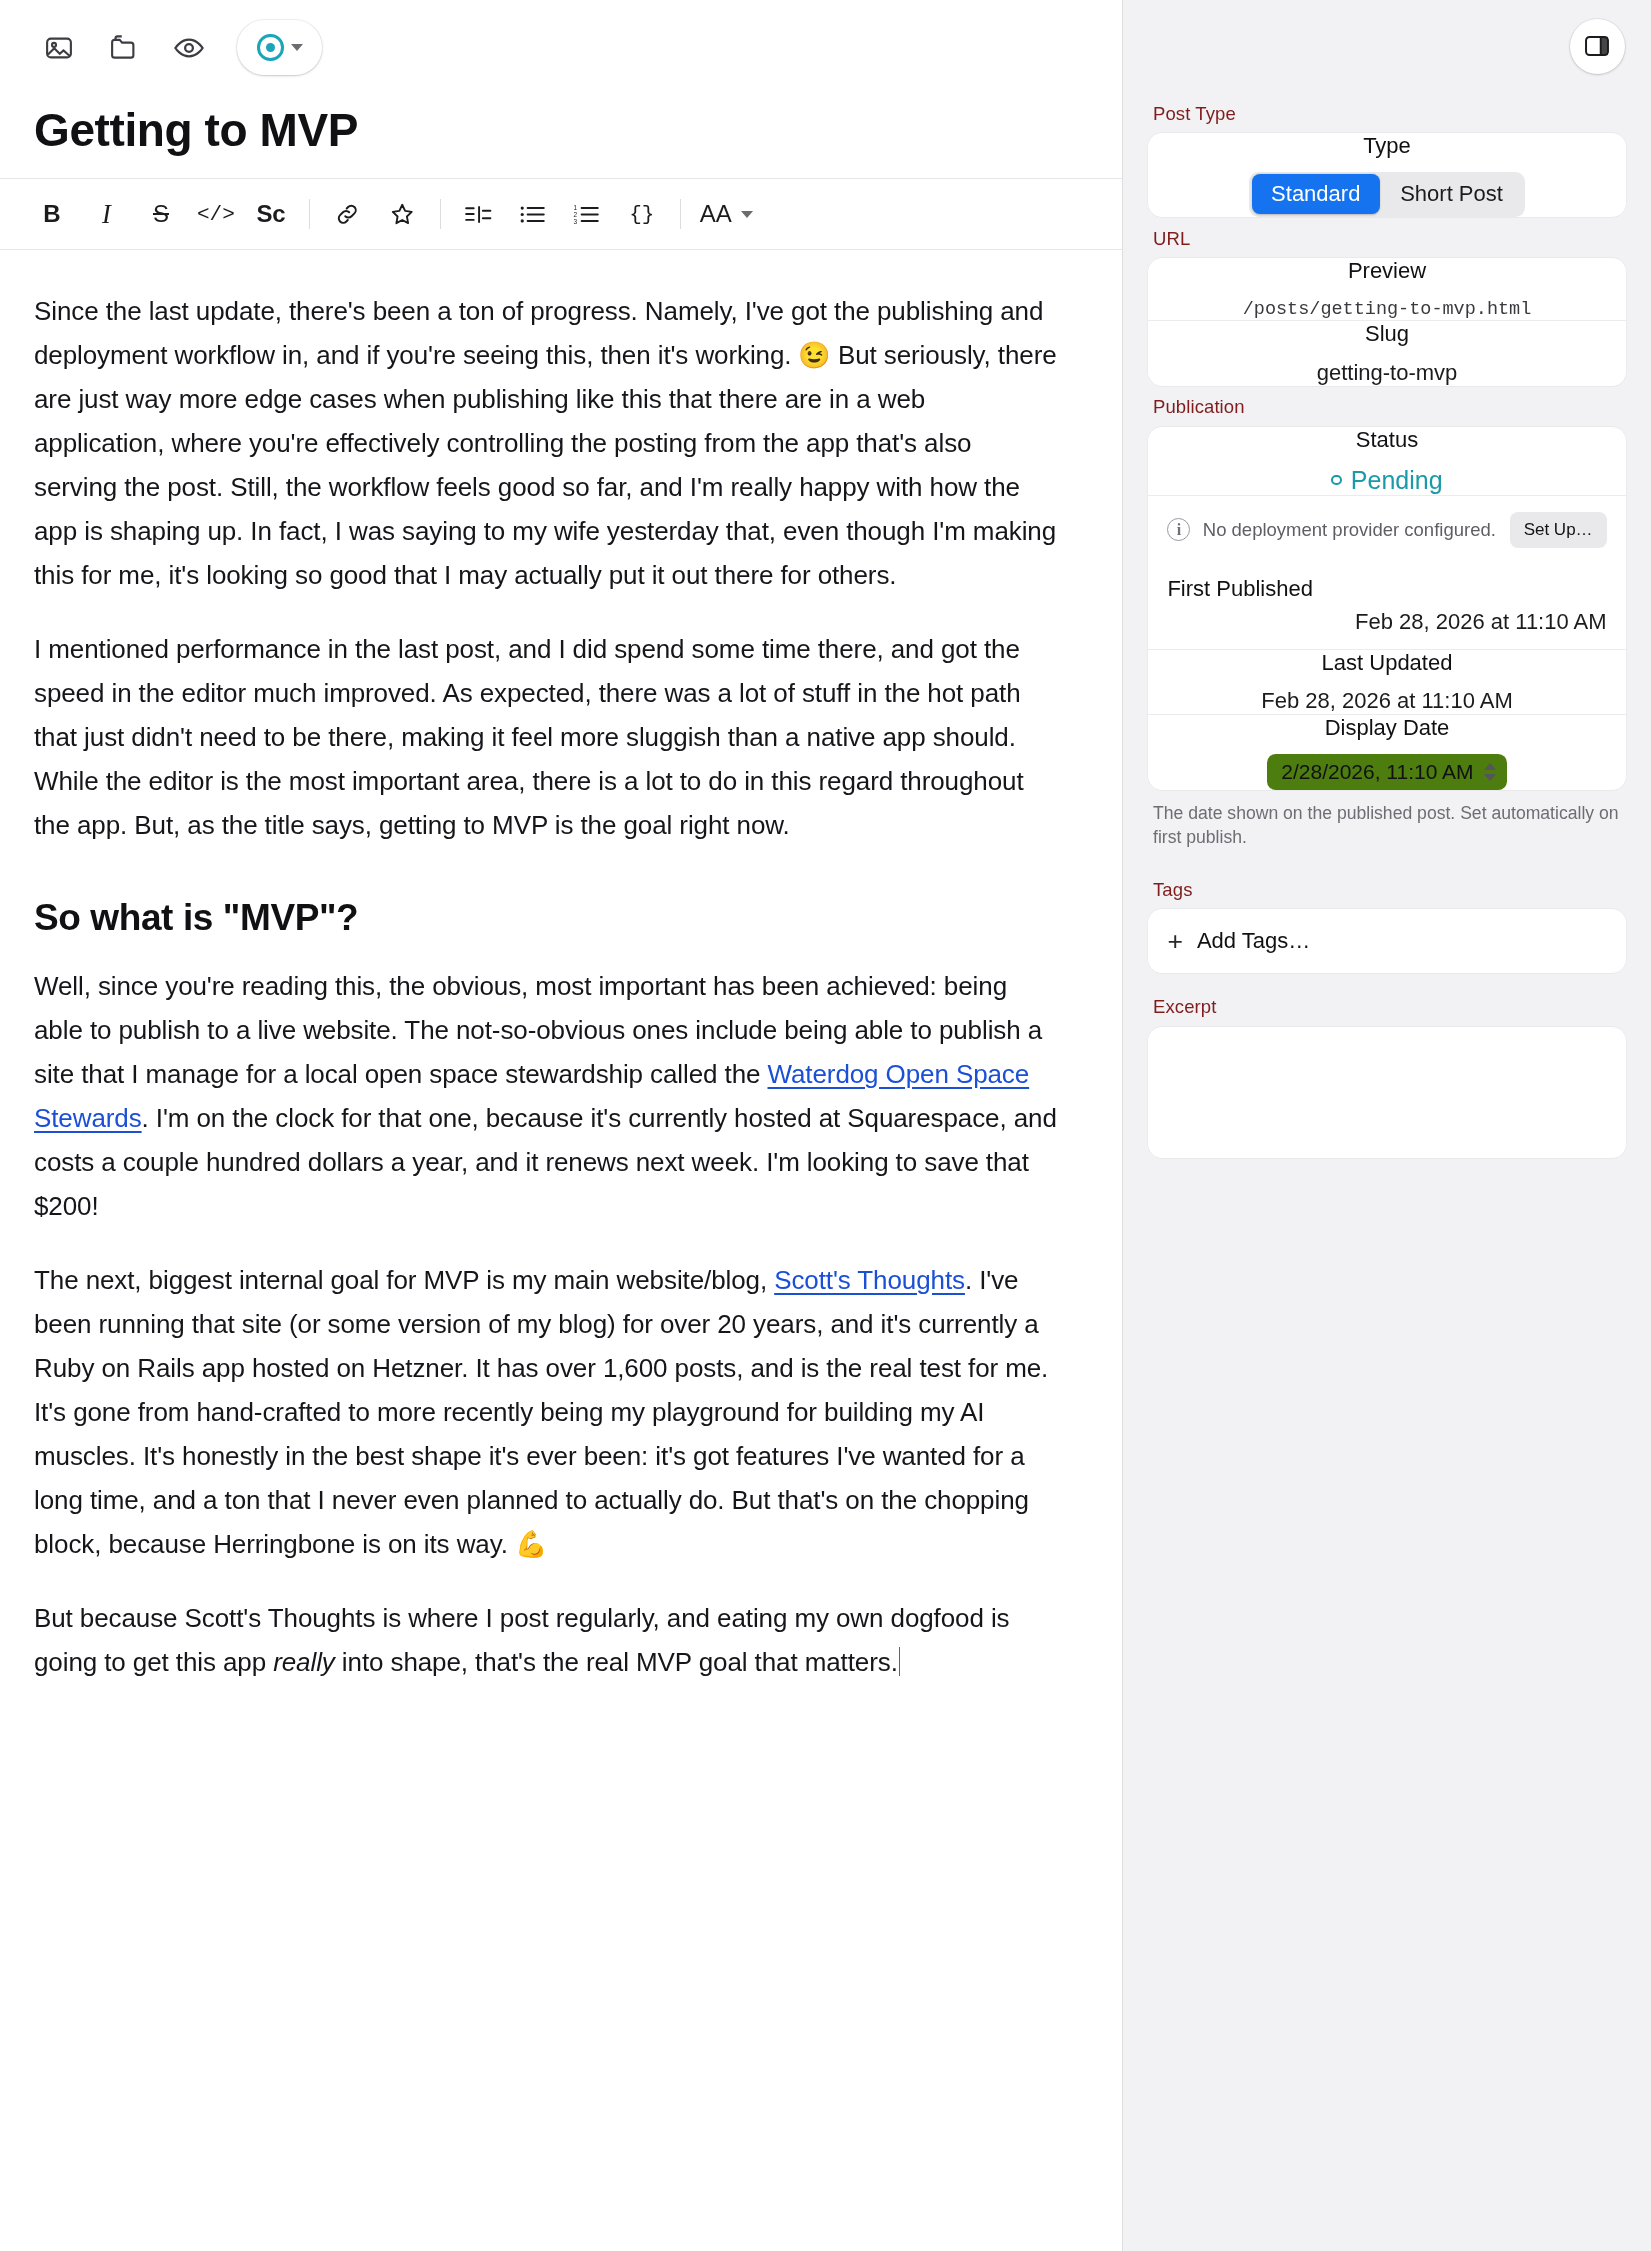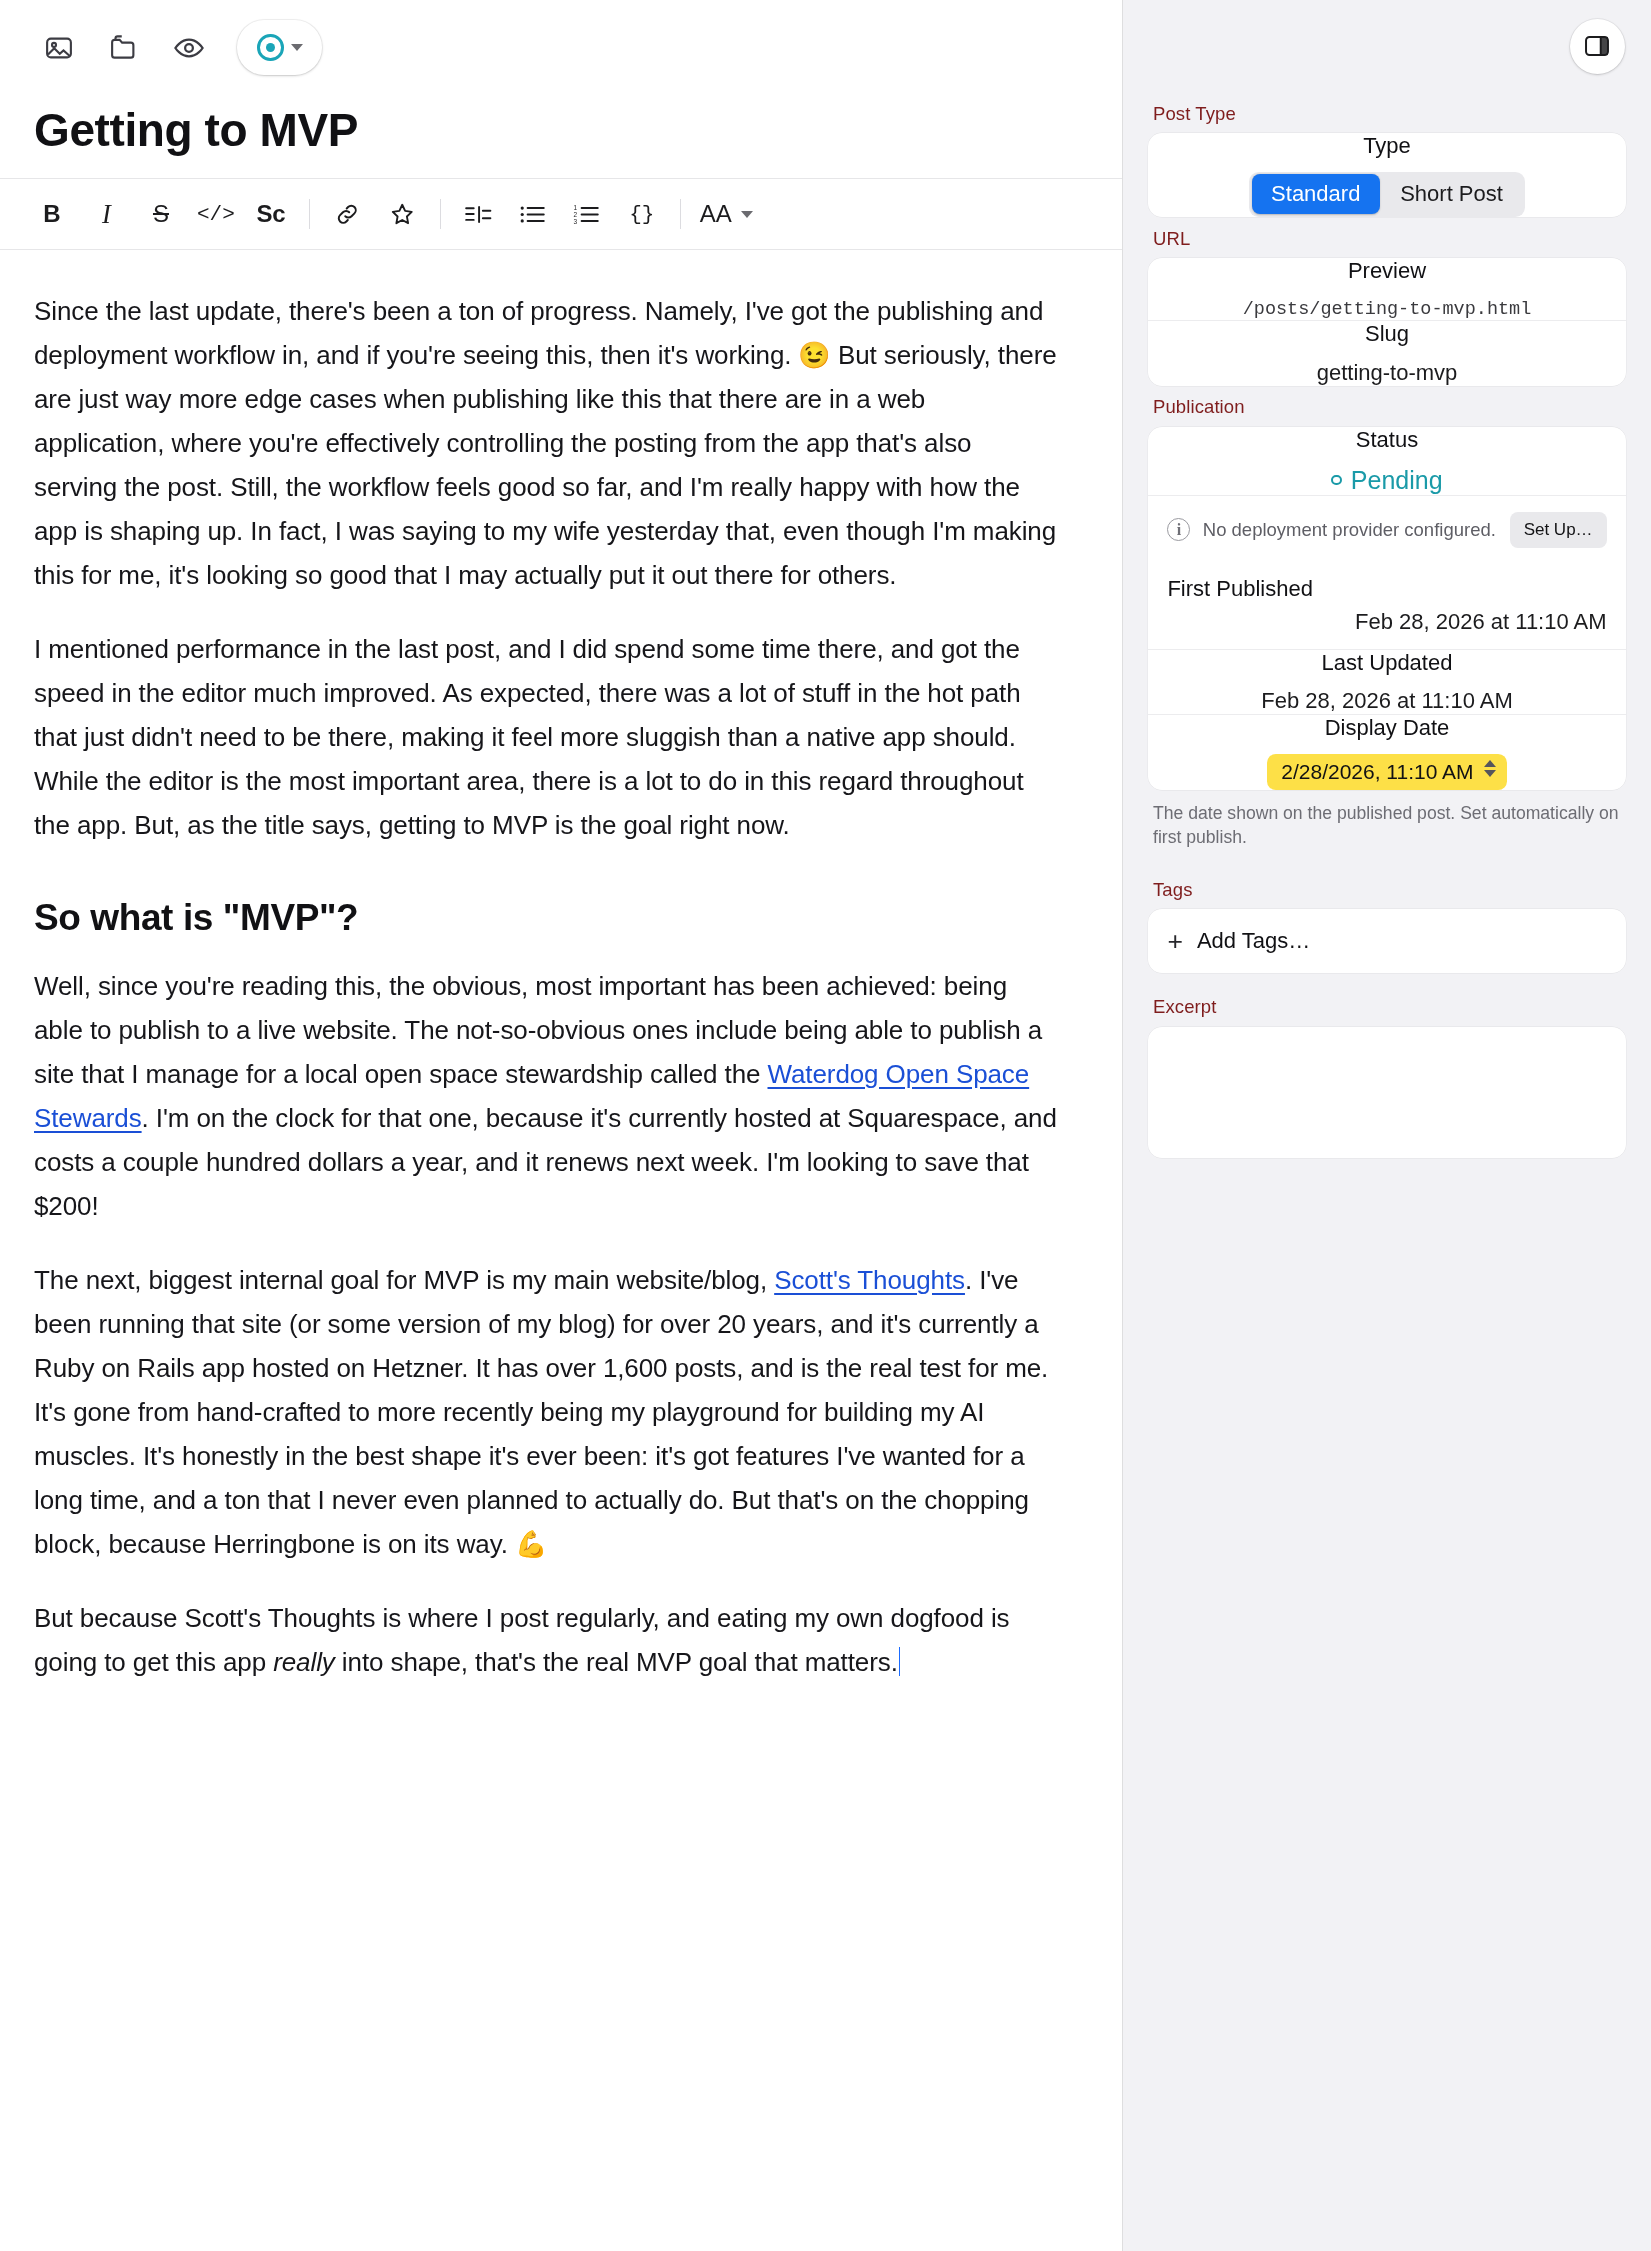--- a/index.html
+++ b/index.html
@@ -283,22 +283,23 @@
   .row-stack .row-label { display: block; margin-bottom: 7px; }
   .row-stack .stack-val {
     display: block;
     text-align: right;
     font-size: 22px;
     color: #1c1c1e;
   }
 
   .date-stepper {
     display: flex;
+    align-items: center;
     gap: 10.6px;
-    background: #fde047;
+    background: #4d7c0f;
     border-radius: 8.8px;
     padding: 6.2px 10.6px 6.2px 14px;
   }
   .date-stepper .dval { font-size: 21px; color: #111114; }
   .stepper-arrows {
     display: flex; flex-direction: column; gap: 3.5px; line-height: 0;
   }
   .arrow-up, .arrow-dn {
     width: 0; height: 0;
     border-left: 6.2px solid transparent;

